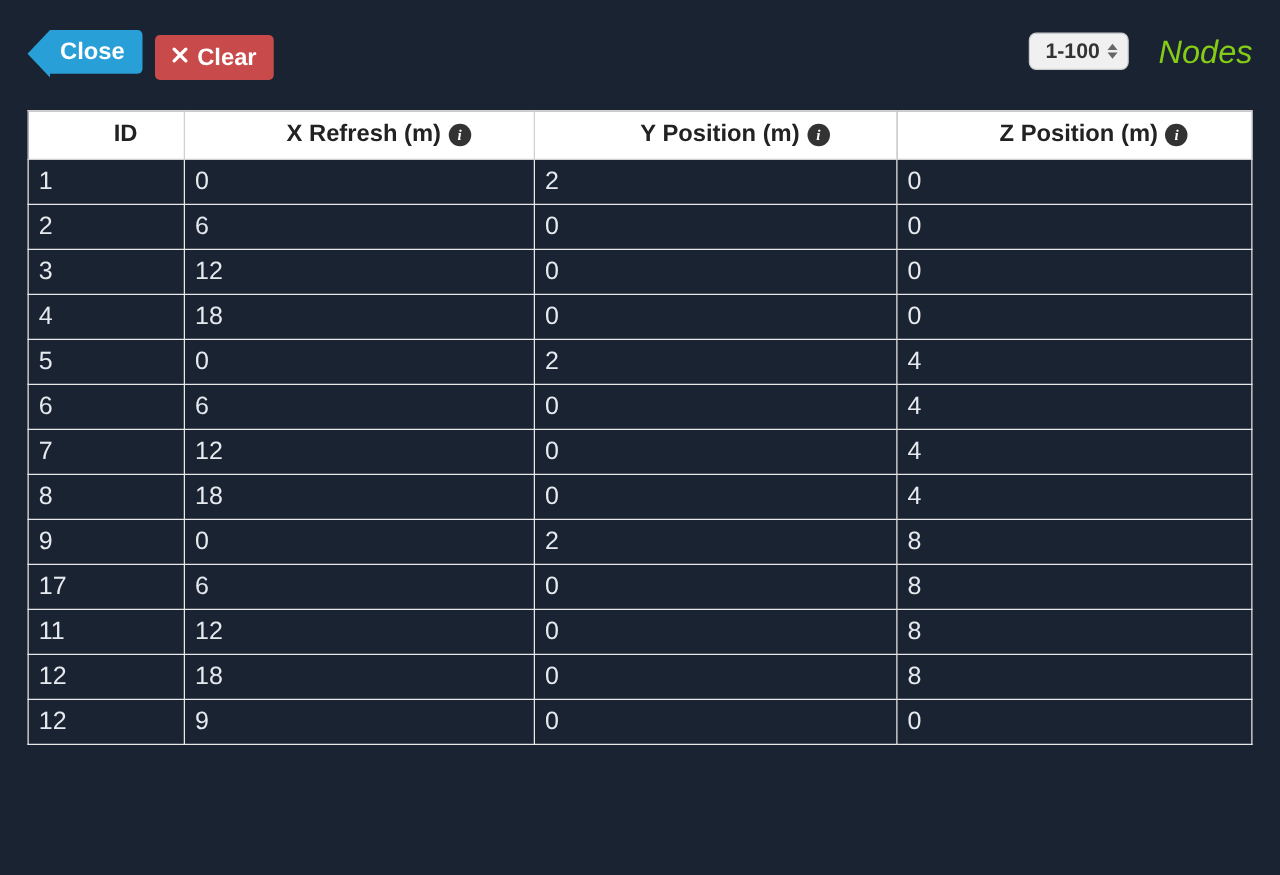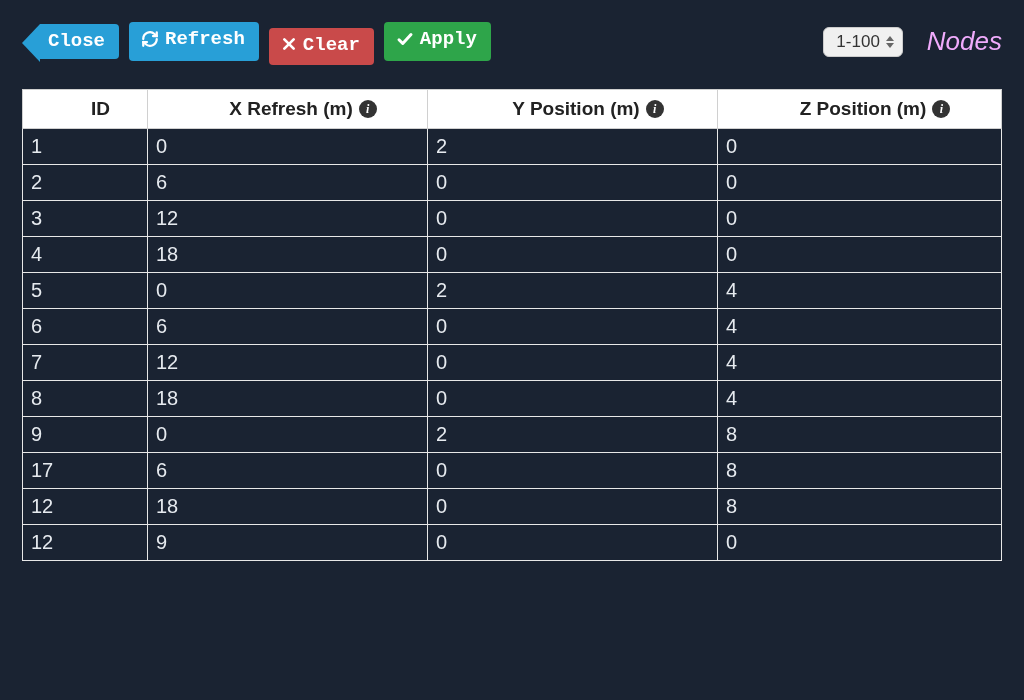--- a/index.html
+++ b/index.html
@@ -15,30 +15,30 @@
     padding: 18px 22px 22px 22px;
   }
   .toolbar {
     display: flex;
     align-items: center;
     gap: 10px;
     margin-bottom: 24px;
   }
   .btn {
     display: inline-flex;
-    align-items: flex-start;
+    align-items: center;
     gap: 6px;
     border: none;
     border-radius: 4px;
     padding: 8px 14px 8px 12px;
     font-size: 19px;
     font-weight: 700;
     color: #fff;
     cursor: pointer;
-    font-family: Liberation Mono, monospace;
+    font-family: Liberation Sans, sans-serif;
     line-height: 1;
   }
   .btn-close {
     background: #289fd7;
     position: relative;
     border-top-left-radius: 0;
     border-bottom-left-radius: 0;
     margin-left: 18px;
     padding-left: 8px;
     padding-right: 14px;
@@ -55,21 +55,21 @@
   .btn-refresh { background: #289fd7; }
   .btn-clear   { background: #c94a4a; margin-top: 10px; }
   .btn-apply   { background: #2ea54a; }
   .toolbar-spacer { flex: 1; }
   .range-pill {
     background: #f0f0f0;
     color: #333;
     border-radius: 6px;
     padding: 4px 8px 4px 12px;
     font-size: 17px;
-    font-weight: 400;
+    font-weight: 700;
     display: flex;
     align-items: center;
     gap: 6px;
     cursor: pointer;
     border: 1px solid #ccc;
   }
   .stepper-arrows {
     display: flex;
     flex-direction: column;
     line-height: 0;
@@ -78,21 +78,21 @@
   .arrow-up, .arrow-down {
     width: 0; height: 0;
     border-left: 4px solid transparent;
     border-right: 4px solid transparent;
   }
   .arrow-up   { border-bottom: 5px solid #666; }
   .arrow-down { border-top: 5px solid #666; }
   .page-title {
     font-size: 26px;
     font-style: italic;
-    color: #f0abfc;
+    color: #84cc16;
     font-weight: 400;
     margin-left: 14px;
   }
 
   table.nodes {
     width: 100%;
     border-collapse: collapse;
     table-layout: fixed;
   }
   table.nodes th {
@@ -159,48 +159,29 @@
 </style>
 </head>
 <body>
 
 <div class="container">
 
   <div class="toolbar">
     <button class="btn btn-close">
       <span class="btn-close-arrow"></span>
       <span>Close</span>
-    </button>
-    <button class="btn btn-refresh">
-      <span class="ico">
-        <svg width="18" height="18" viewBox="0 0 24 24" fill="none" stroke="#fff" stroke-width="3" stroke-linecap="round">
-            <path d="M3 12a9 9 0 0 1 15-6.7L21 8"></path>
-            <polyline points="21 3 21 8 16 8"></polyline>
-            <path d="M21 12a9 9 0 0 1-15 6.7L3 16"></path>
-            <polyline points="3 21 3 16 8 16"></polyline>
-          </svg>
-      </span>
-      <span>Refresh</span>
     </button>
     <button class="btn btn-clear">
       <span class="ico">
         <svg width="16" height="16" viewBox="0 0 24 24" stroke="#fff" stroke-width="4" stroke-linecap="round">
             <line x1="5" y1="5" x2="19" y2="19"></line>
             <line x1="19" y1="5" x2="5" y2="19"></line>
           </svg>
       </span>
       <span>Clear</span>
-    </button>
-    <button class="btn btn-apply">
-      <span class="ico">
-        <svg width="18" height="18" viewBox="0 0 24 24" fill="none" stroke="#fff" stroke-width="4" stroke-linecap="round" stroke-linejoin="round">
-            <polyline points="4 13 9 18 20 6"></polyline>
-          </svg>
-      </span>
-      <span>Apply</span>
     </button>
 
     <div class="toolbar-spacer"></div>
 
     <div class="range-pill">
       <span>1-100</span>
       <span class="stepper-arrows">
         <span class="arrow-up"></span>
         <span class="arrow-down"></span>
       </span>
@@ -299,20 +280,26 @@
           <td>2</td>
           <td>8</td>
         </tr>
         <tr>
           <td>17</td>
           <td>6</td>
           <td>0</td>
           <td>8</td>
         </tr>
         <tr>
+          <td>11</td>
+          <td>12</td>
+          <td>0</td>
+          <td>8</td>
+        </tr>
+        <tr>
           <td>12</td>
           <td>18</td>
           <td>0</td>
           <td>8</td>
         </tr>
         <tr>
           <td>12</td>
           <td>9</td>
           <td>0</td>
           <td>0</td>

